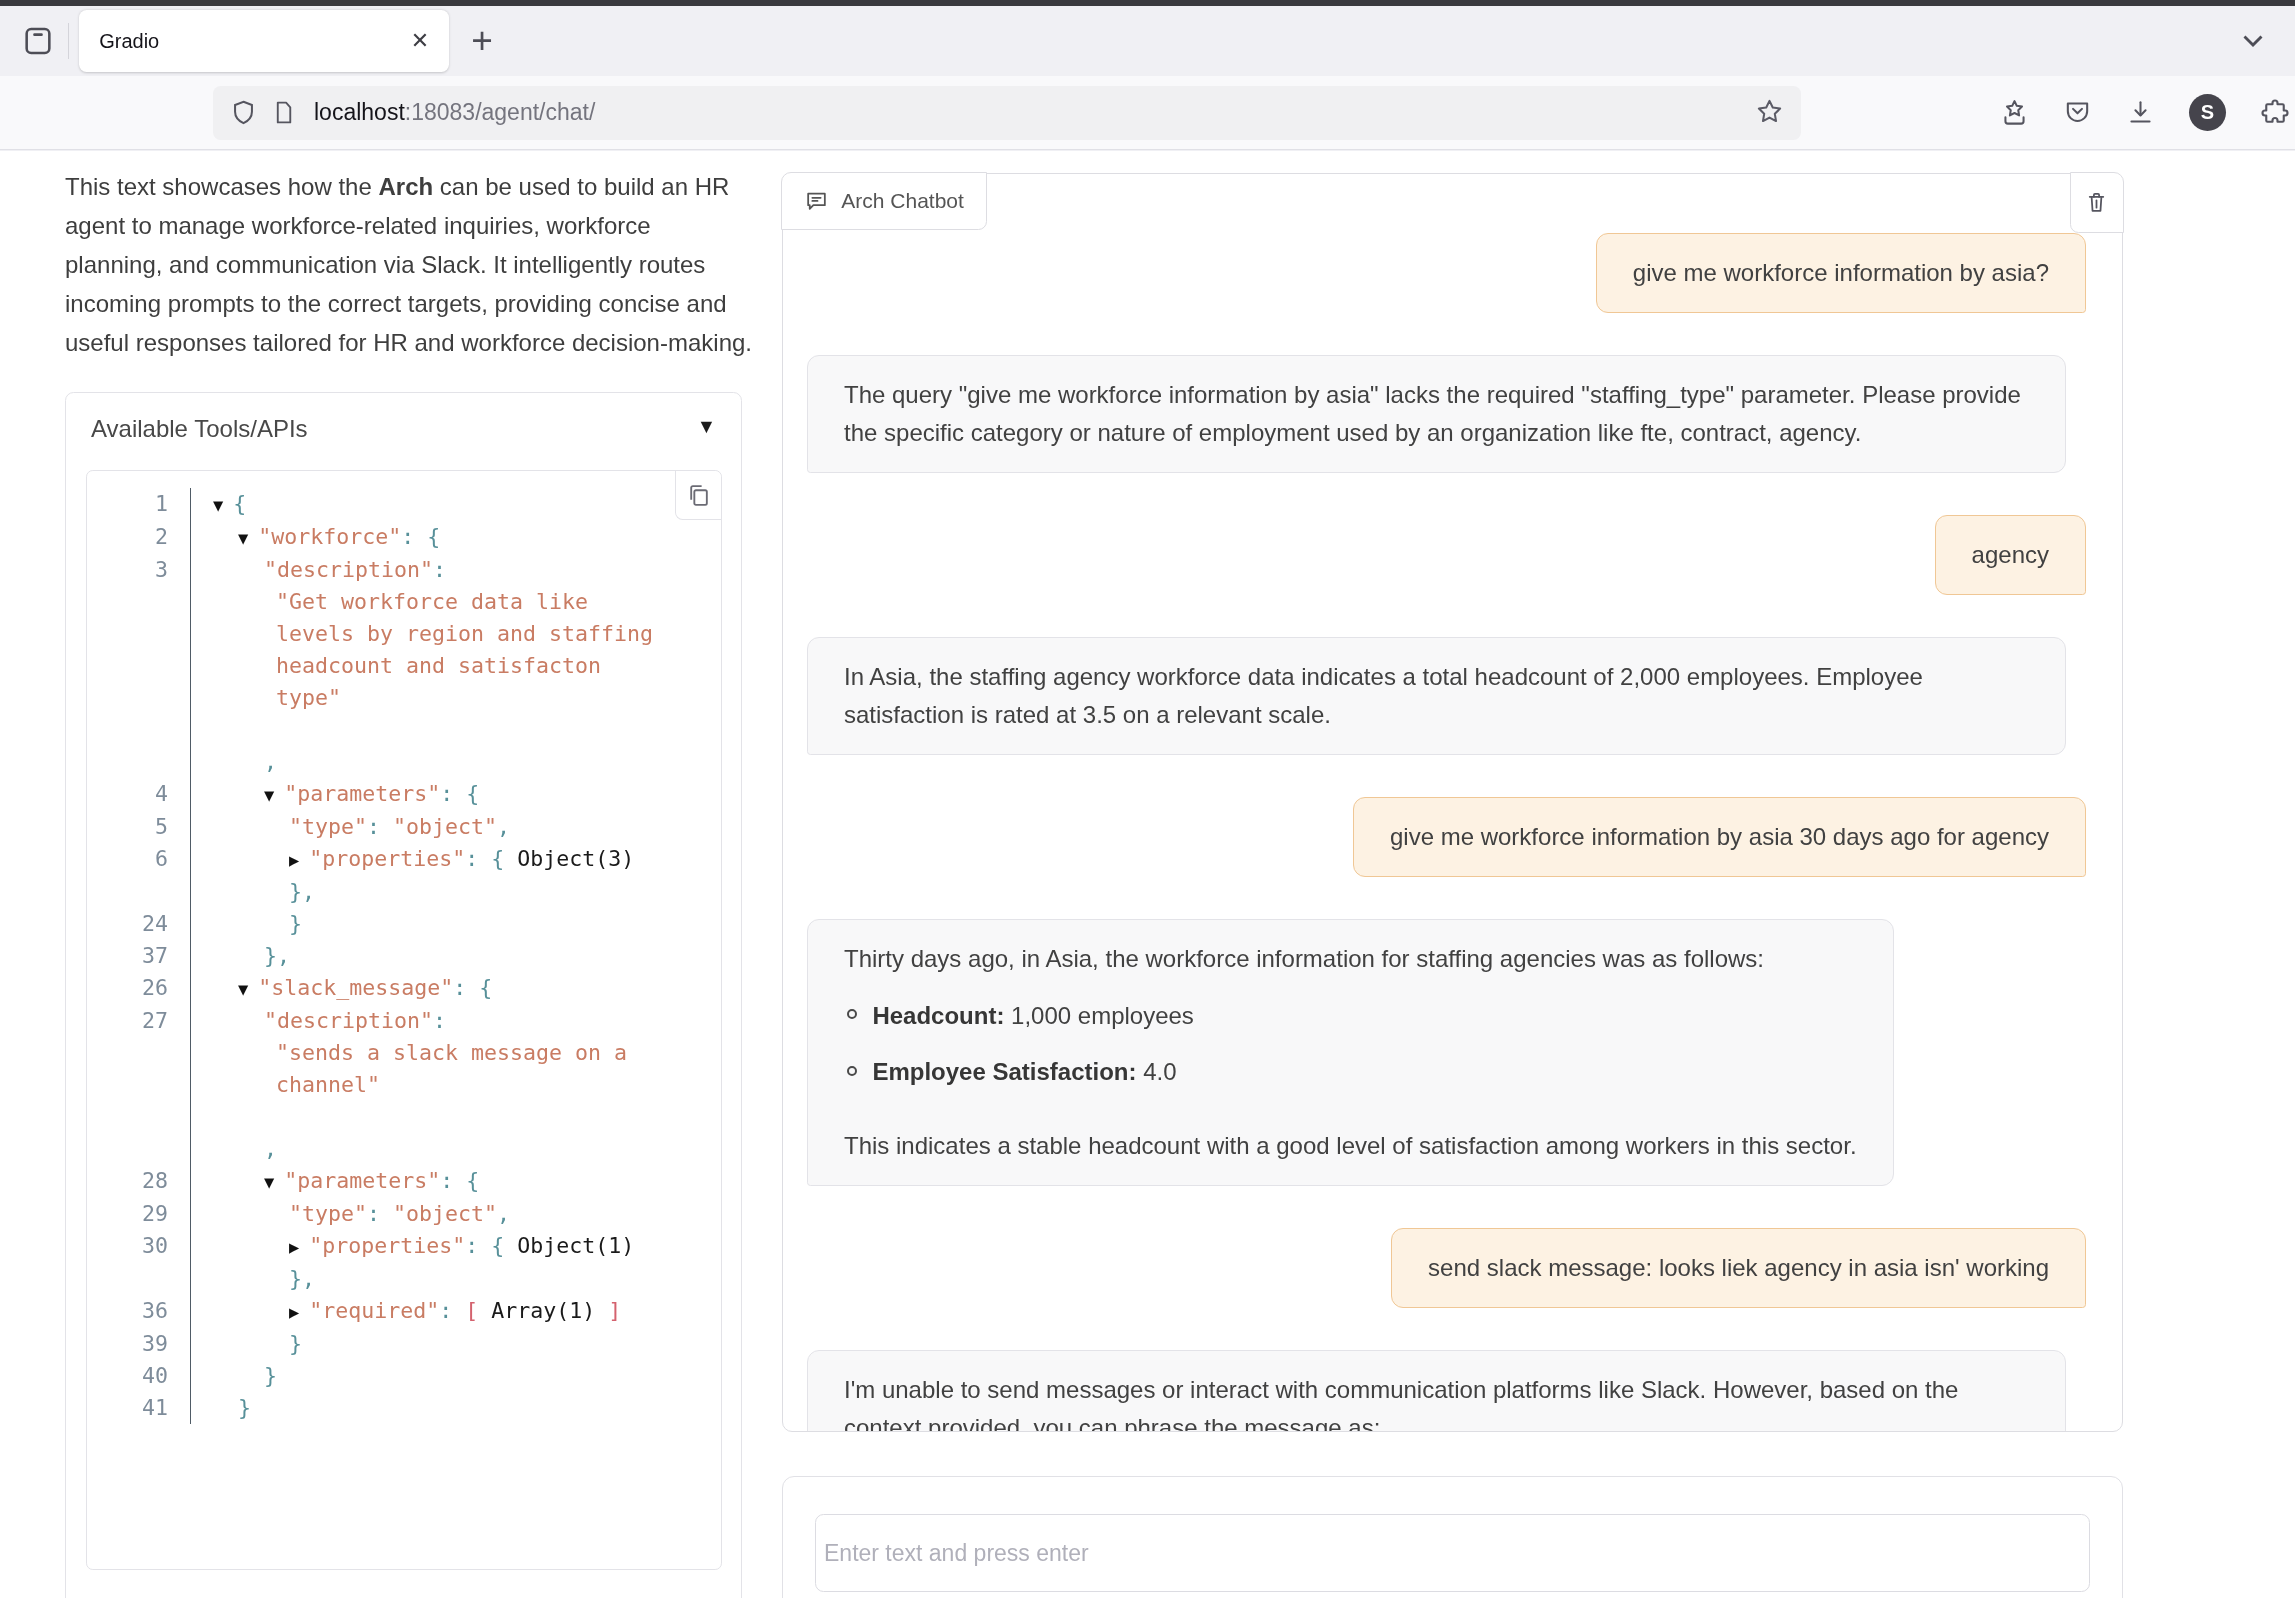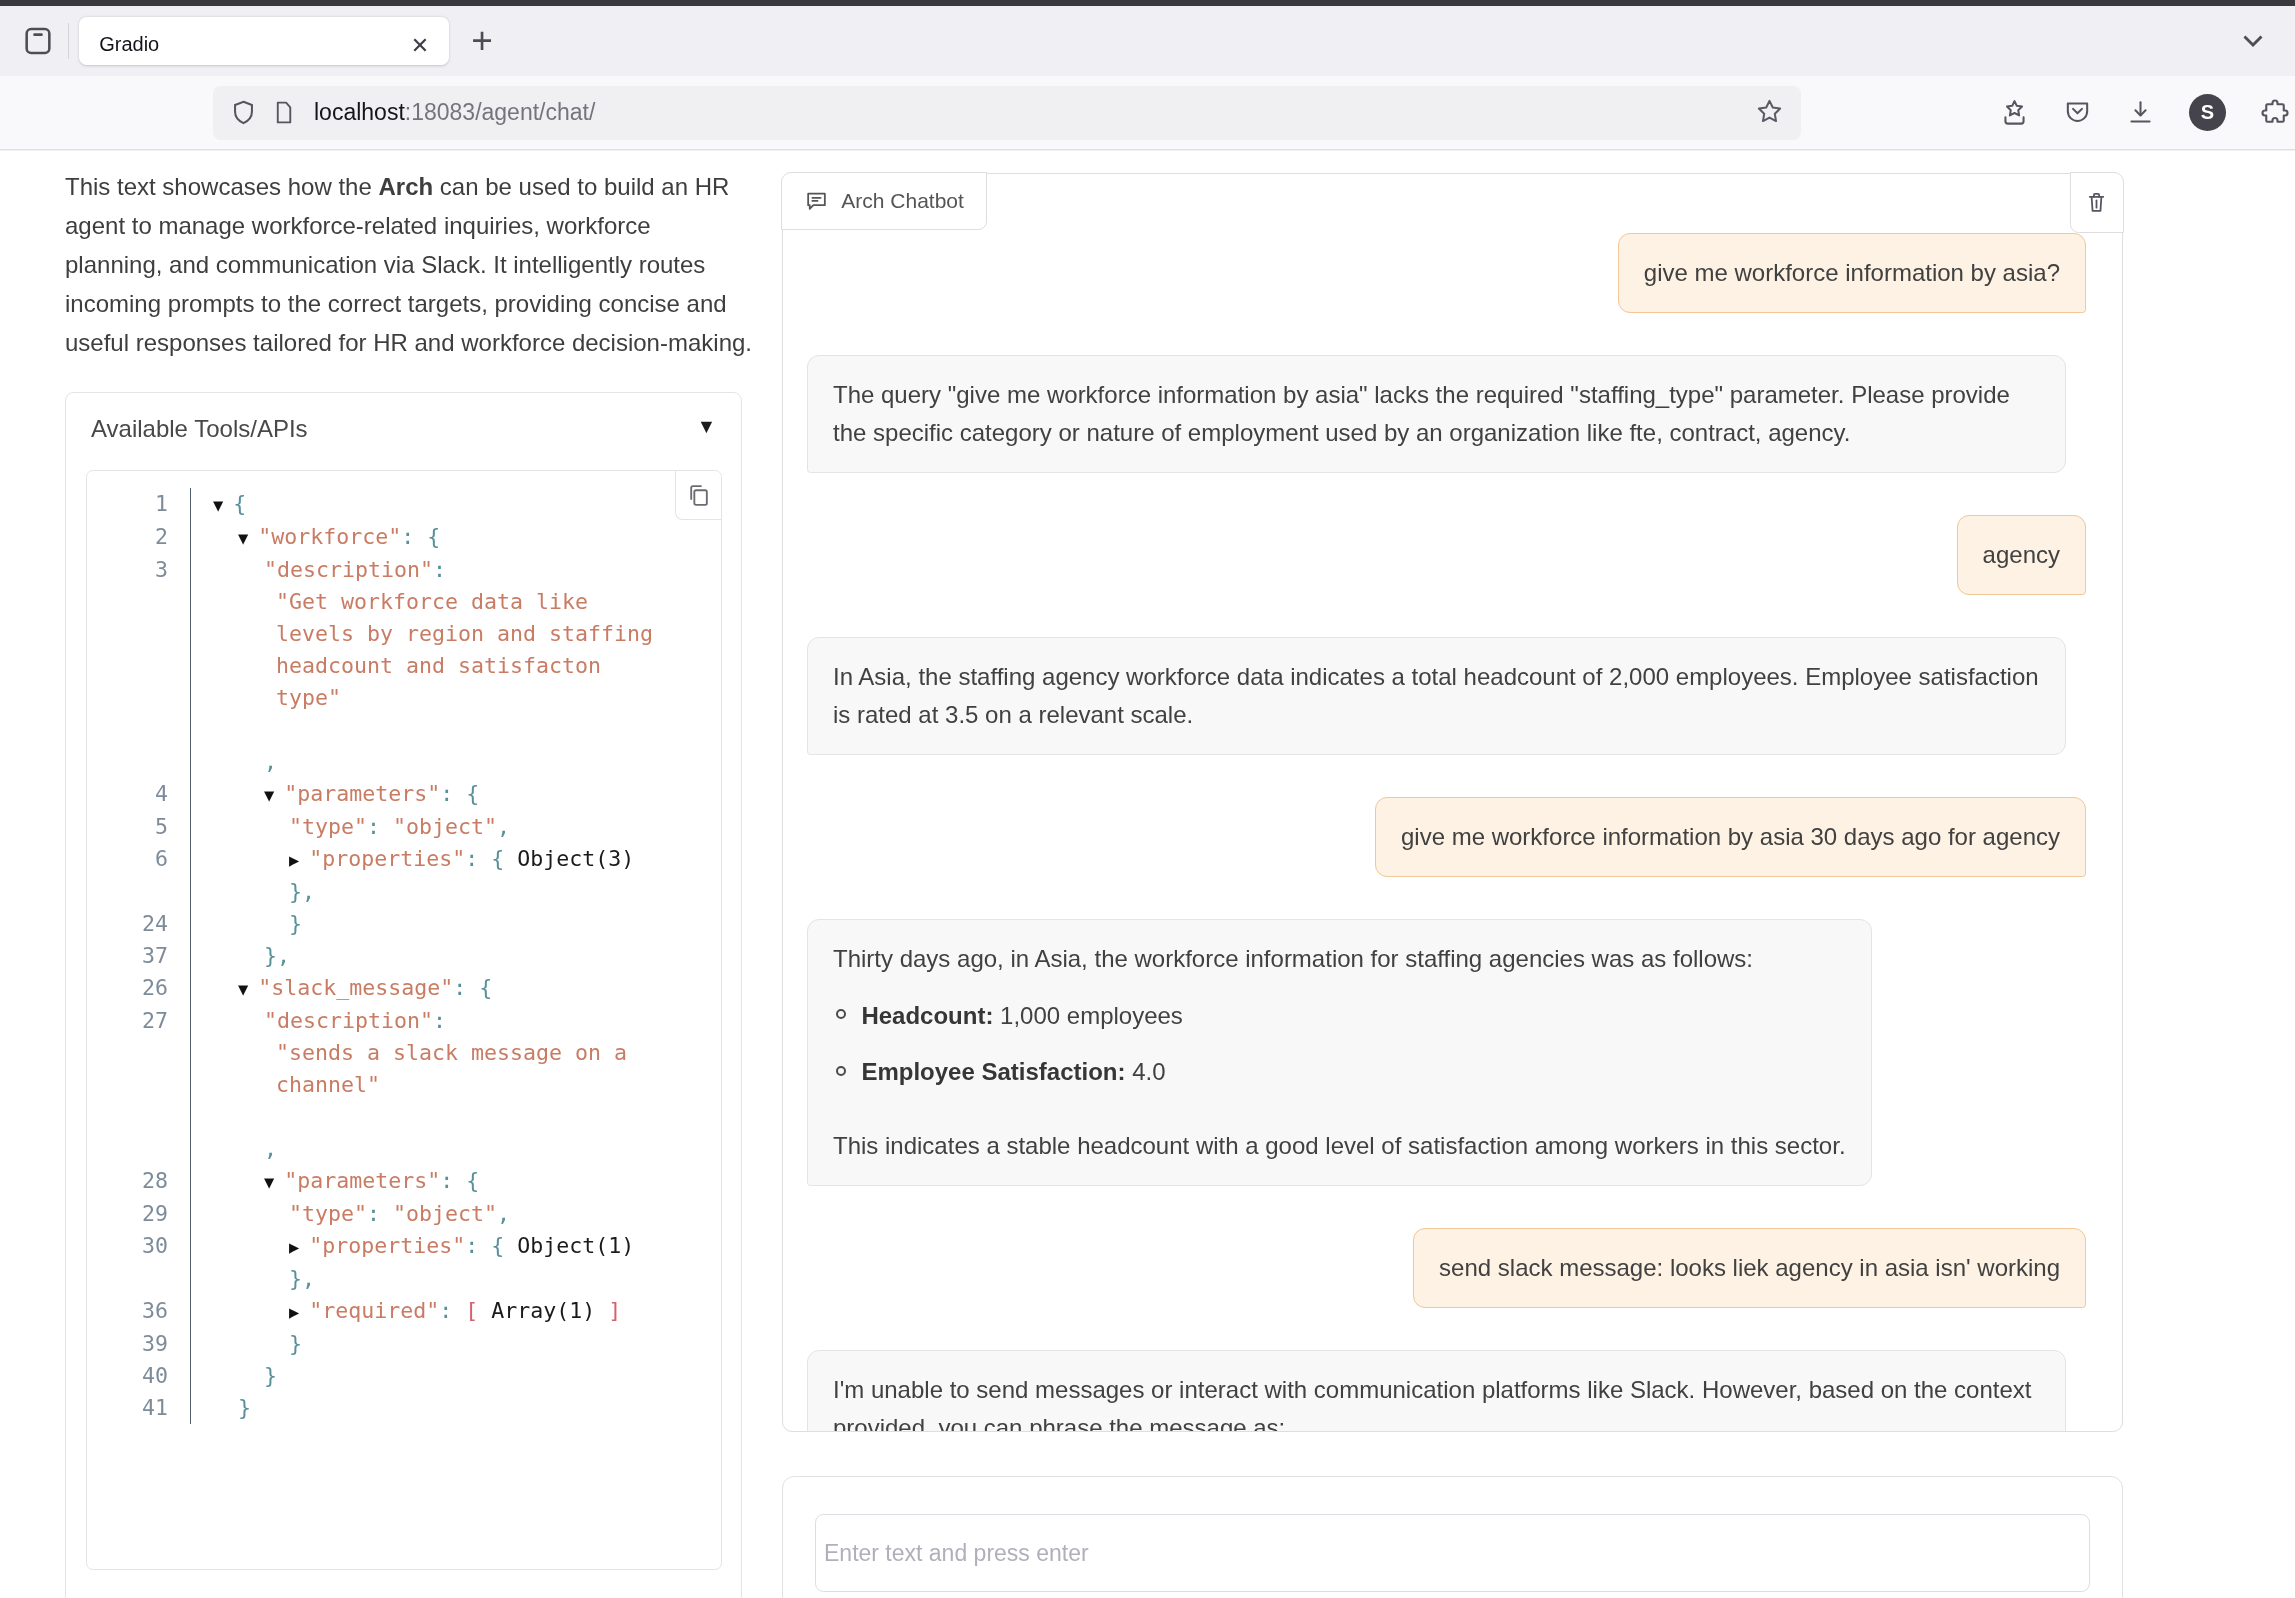--- a/index.html
+++ b/index.html
@@ -5,22 +5,22 @@
   * { margin:0; padding:0; box-sizing:border-box; }
   html,body { width:2295px; height:1599px; overflow:hidden; background:#fff;
     font-family:"Liberation Sans", sans-serif; }
 
   
   .chrome { position:absolute; left:0; top:0; width:2295px; height:151px; background:#f0f0f4; }
   .top-strip { height:6px; background:#3a3a3e; }
   .tab-row { height:70px; display:flex; align-items:center; padding-left:13.5px; }
   .sidebar-btn { width:49px; height:49px; display:grid; place-items:center; color:#4d4d56; }
   .tab-divider { width:1.7px; height:36px; background:#d4d4da; margin:0 10px 0 5px; }
-  .tab { width:370px; height:48px; background:#fff; border-radius:7.6px;
-    box-shadow:0 0.8px 2.5px rgba(0,0,0,.18); display:flex; align-items:flex-start;
+  .tab { width:370px; height:62px; background:#fff; border-radius:7.6px;
+    box-shadow:0 0.8px 2.5px rgba(0,0,0,.18); display:flex; align-items:center;
     padding:16px 20px; }
   .tab-title { font-size:20px; color:#15141a; }
   .tab-close { margin-left:auto; font-size:22px; color:#3d3d44; cursor:default; }
   .newtab-btn { font-size:37px; font-weight:300; color:#4d4d56; margin-left:22px; line-height:34px; }
   .tabs-chevron { margin-left:auto; margin-right:25px; color:#4d4d56; }
 
   .url-row { height:74px; background:#f9f9fb; display:flex; align-items:center;
     border-bottom:0.8px solid #e0e0e6; }
   .url-field { margin-left:213px; width:1588px; height:54px; background:#f0f0f2;
     border-radius:7.6px; display:flex; align-items:center; padding:0 17px; gap:13.5px; }
@@ -57,21 +57,21 @@
   .seg-st { color:#c97c63; }
   .seg-pc { color:#579099; }
   .seg-ct { color:#1a1a1a; }
   .seg-rb { color:#d4626e; }
 
   
   .chat-panel { position:absolute; left:782px; top:173px; width:1341px; height:1259px;
     border:1.7px solid #dddde2; border-radius:10px; background:#fff; }
   .chat-scroll { position:absolute; left:0; right:0; top:0; bottom:0; overflow:hidden;
     border-radius:8.5px; padding:59px 36px 0 24px; display:flex; flex-direction:column; }
-  .msg { font-size:24px; line-height:38px; color:#414141; padding:20px 25px;
+  .msg { font-size:24px; line-height:38px; color:#414141; padding:20px 36px;
     border:1.7px solid; max-width:1259px; }
   .msg.user { align-self:flex-end; background:#fdf2e3; border-color:#f0c795;
     border-radius:12px 12px 3.4px 12px; }
   .msg.bot  { align-self:flex-start; background:#f8f8f9; border-color:#e3e3e8;
     border-radius:12px 12px 12px 3.4px; }
   .msg + .msg { margin-top:42px; }
   .blk + .blk { margin-top:18.6px; }
   .blk.p + .blk.p, .blk.li + .blk.p { margin-top:36px; }
   .blk.li { display:flex; align-items:flex-start; }
   .bullet-dot { width:10px; height:10px; border:2.1px solid #4a4a4a; border-radius:50%;

